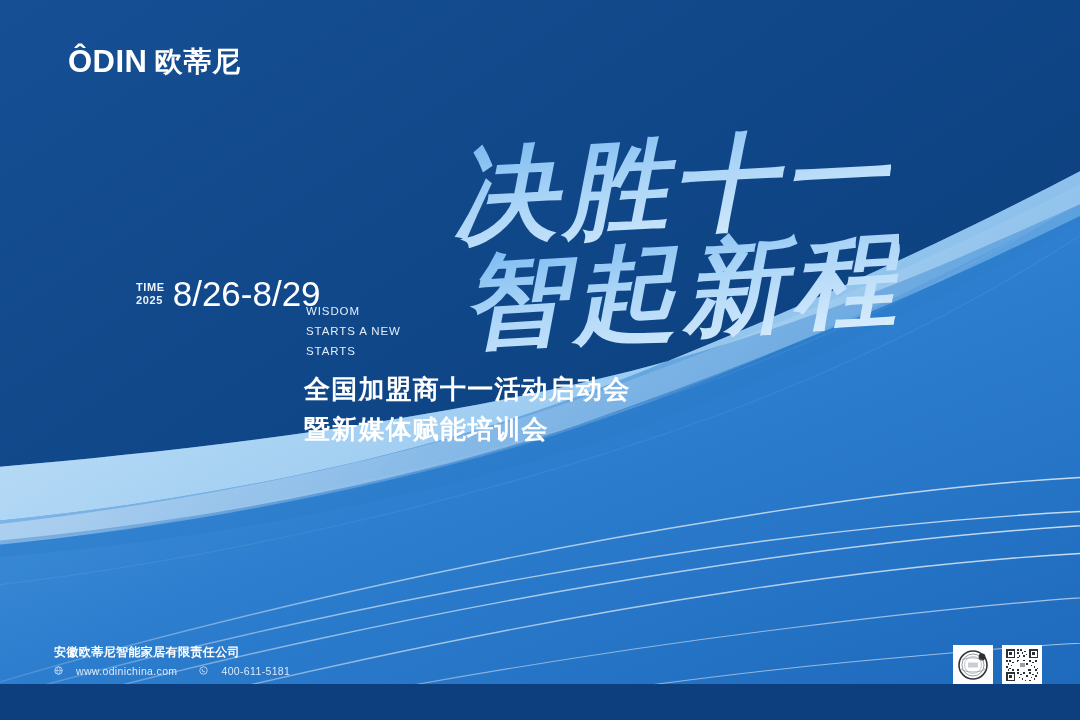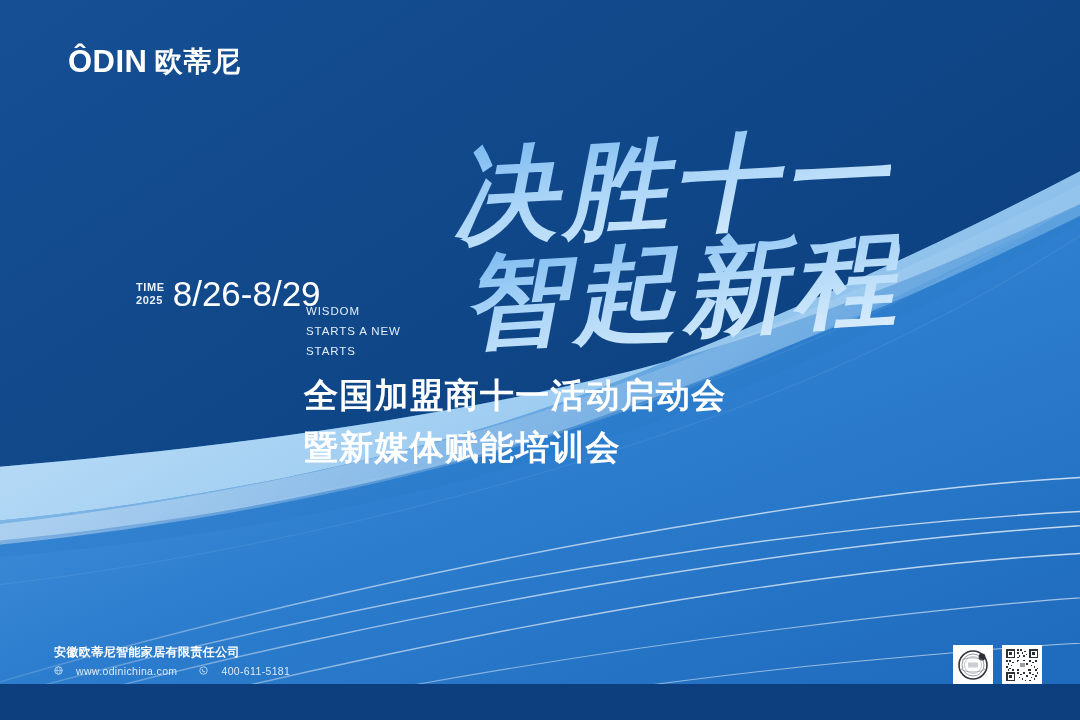--- a/index.html
+++ b/index.html
@@ -124,21 +124,21 @@
     letter-spacing: 0.9px;
   }
 
   
   .subtitle {
     position: absolute;
     left: 304px;
     top: 370px;
     z-index: 20;
     color: #ffffff;
-    font-size: 34px;
+    font-size: 26px;
     font-weight: 700;
     line-height: 1.52;
     letter-spacing: 1.2px;
     font-family: "DejaVu Sans", "Liberation Sans", sans-serif;
   }
 
   
   .footer {
     position: absolute;
     left: 54px;

